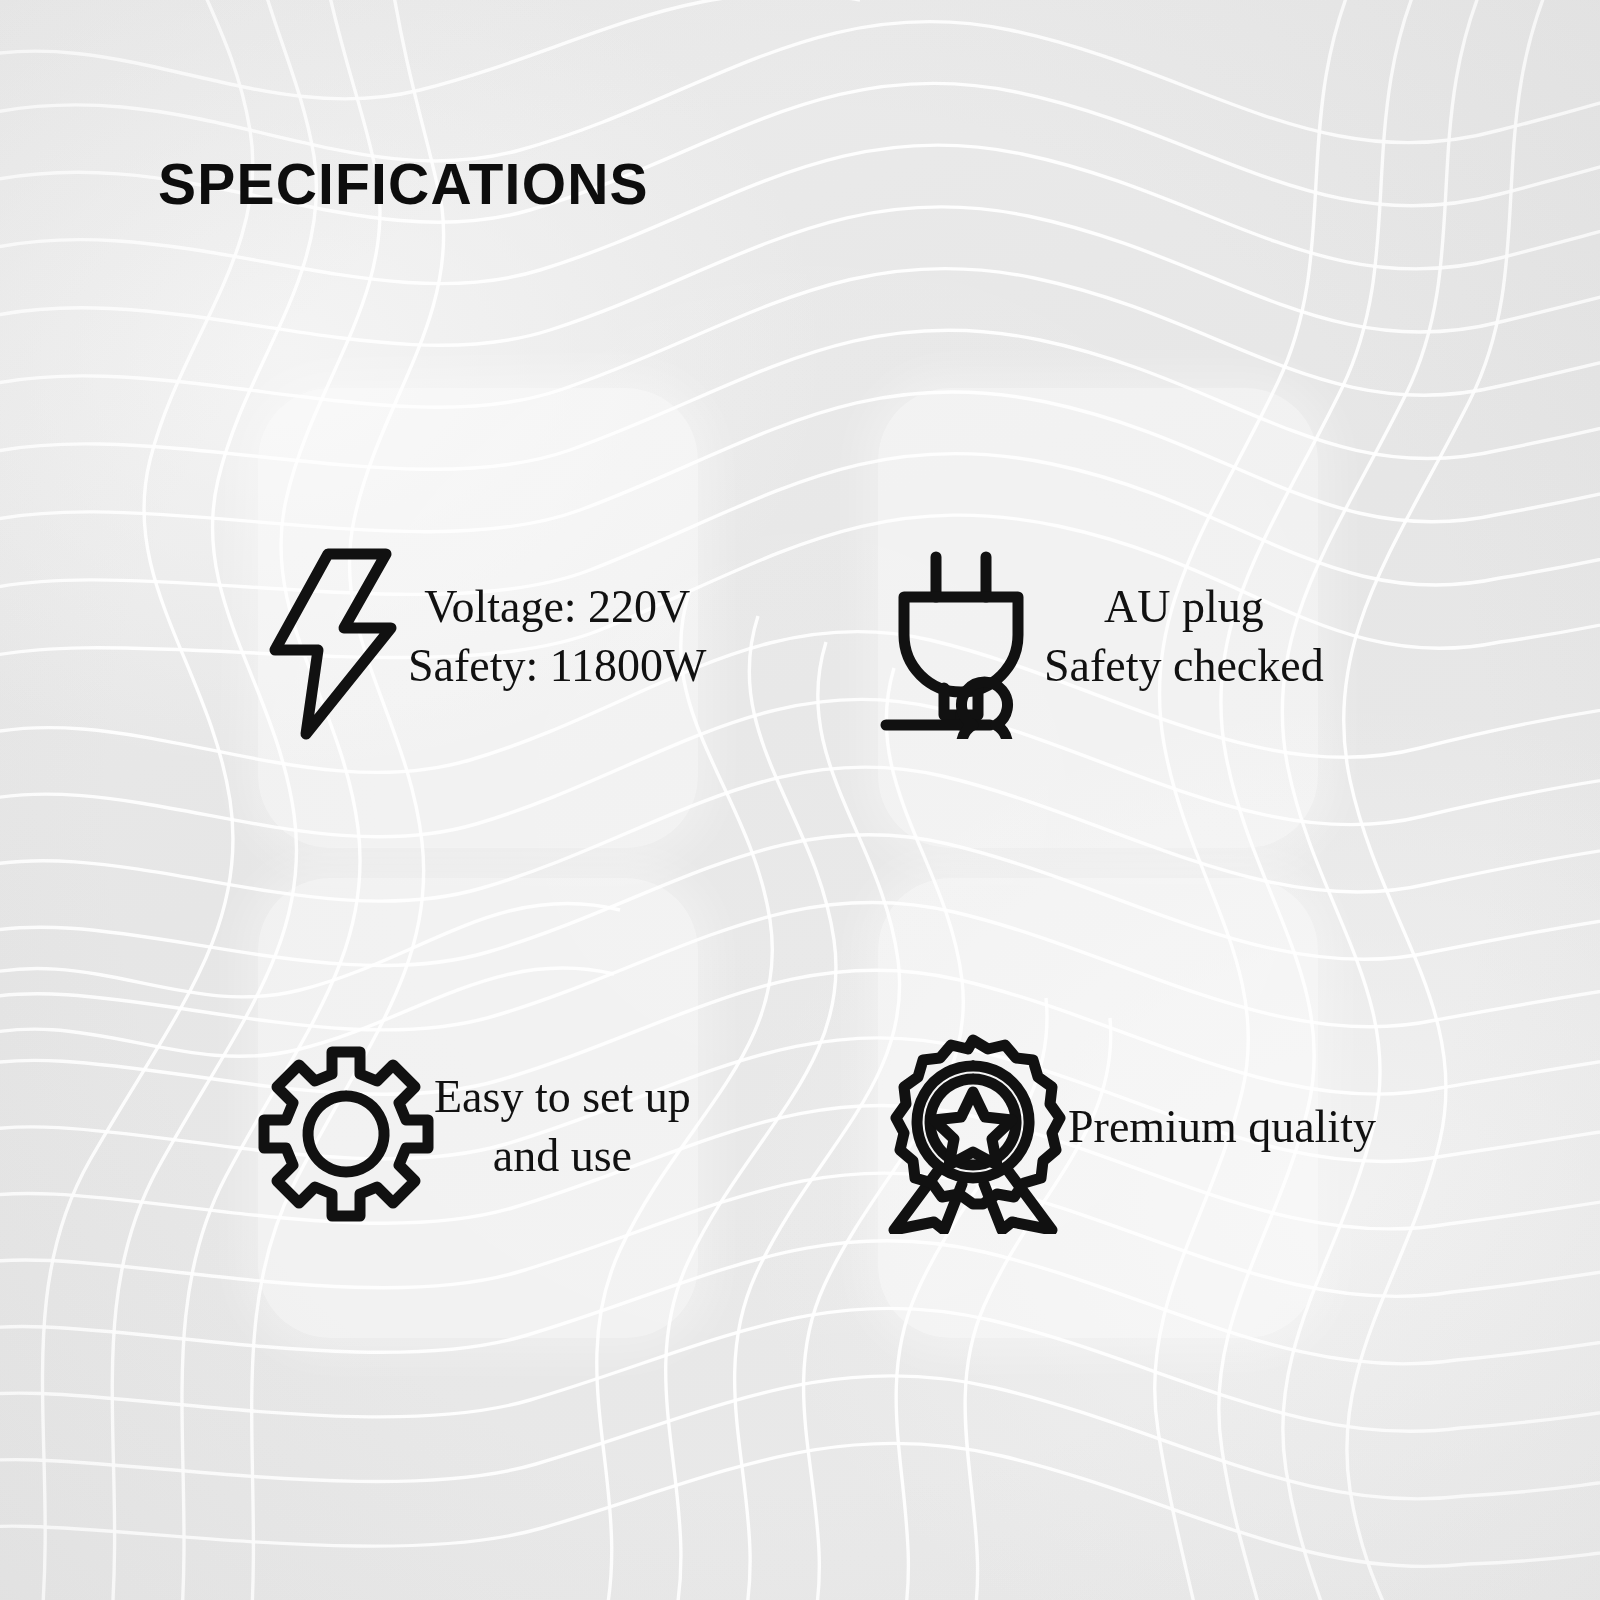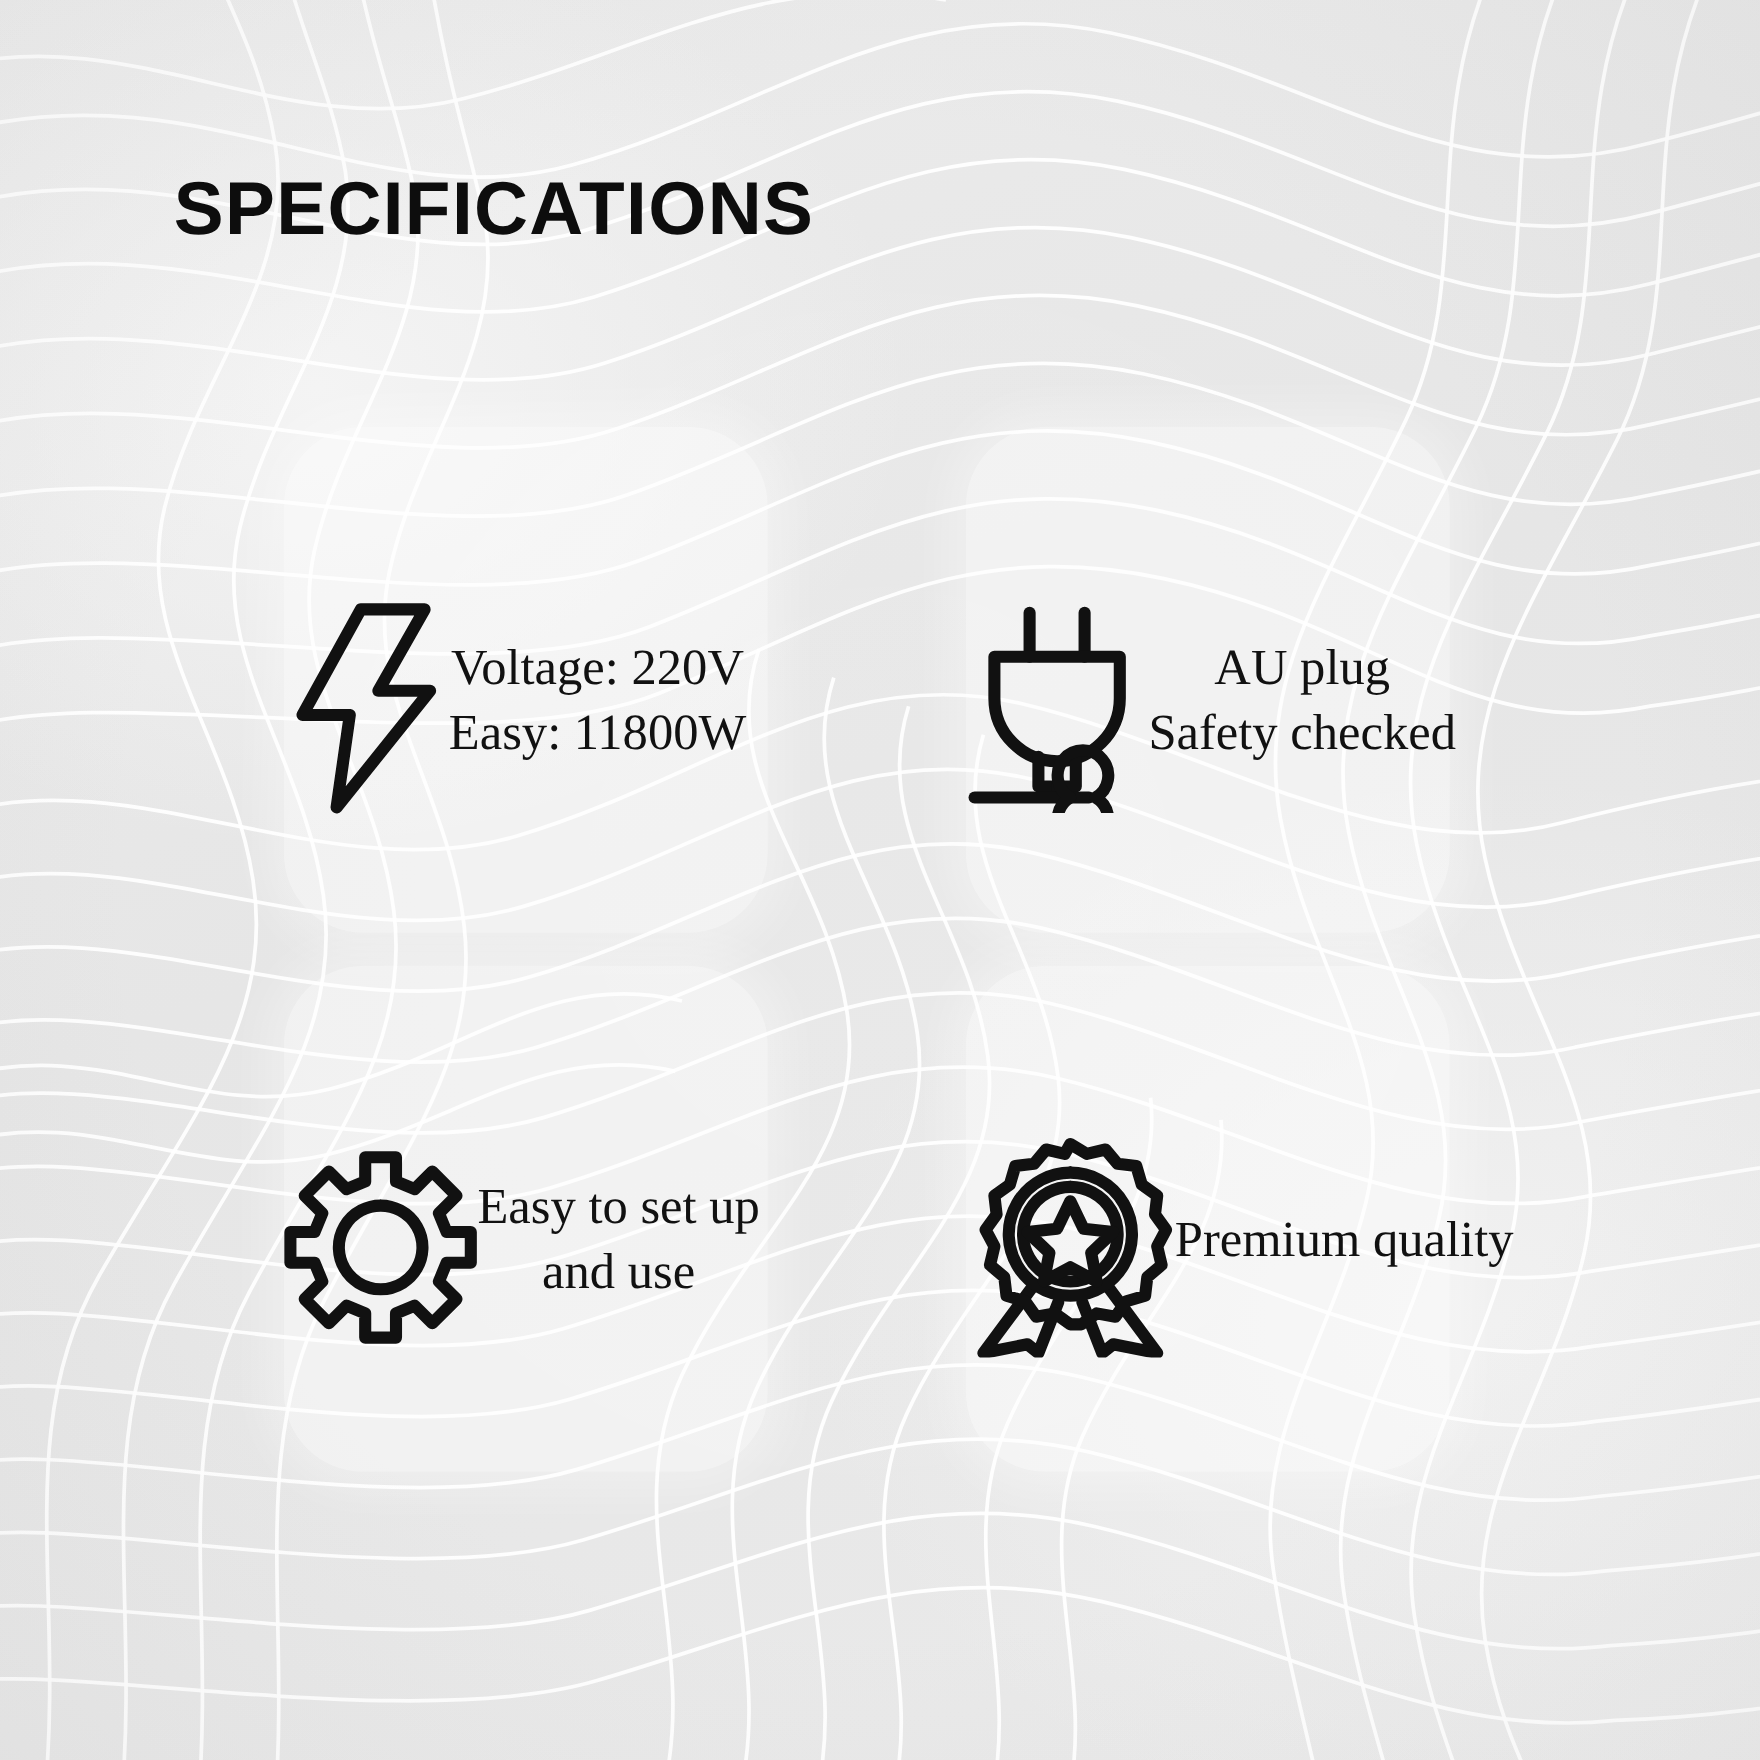--- a/index.html
+++ b/index.html
@@ -41,21 +41,21 @@
     inset: 0;
     pointer-events: none;
     background: radial-gradient(ellipse 1250px 1250px at 50% 50%, rgba(255,255,255,.10) 0%, rgba(255,255,255,0) 55%, rgba(170,170,170,.13) 100%);
   }
 
   
   .title {
     position: absolute;
     left: 158px;
     top: 156px;
-    font-size: 68px;
+    font-size: 57px;
     font-weight: 700;
     letter-spacing: 1.2px;
     color: #0d0d0d;
     line-height: 1;
     white-space: nowrap;
   }
 
   
   .grid {
     position: absolute;
@@ -200,21 +200,21 @@
   <div class="grid">
 
     <div class="card c0">
       <div class="card-icon">
         <svg width="150" height="196" viewBox="0 0 150 196">
           <path d="M70 8 L128 8 L86 82 L133 82 L48 188 L60 104 L17 104 Z"></path>
         </svg>
       </div>
       <div class="card-text">
         <span class="l1">Voltage: 220V</span>
-        <span class="l2">Easy: 11800W</span>
+        <span class="l2">Safety: 11800W</span>
       </div>
     </div>
 
     <div class="card c1">
       <div class="card-icon">
         <svg width="166" height="190" viewBox="0 0 166 190">
           <path d="M58 8 L58 48"></path>
           <path d="M108 8 L108 48"></path>
           <path d="M26 48 L140 48 L140 86 A 57 57 0 0 1 83 143 A 57 57 0 0 1 26 86 Z"></path>
           <path d="M66 139 L66 166 L100 166 L100 139"></path>

